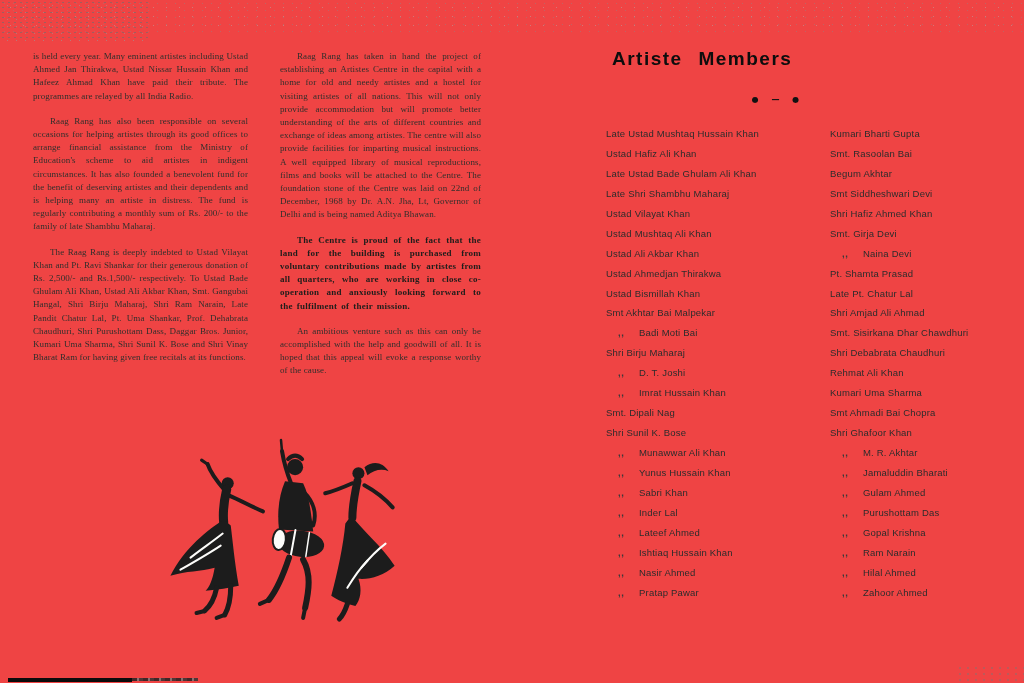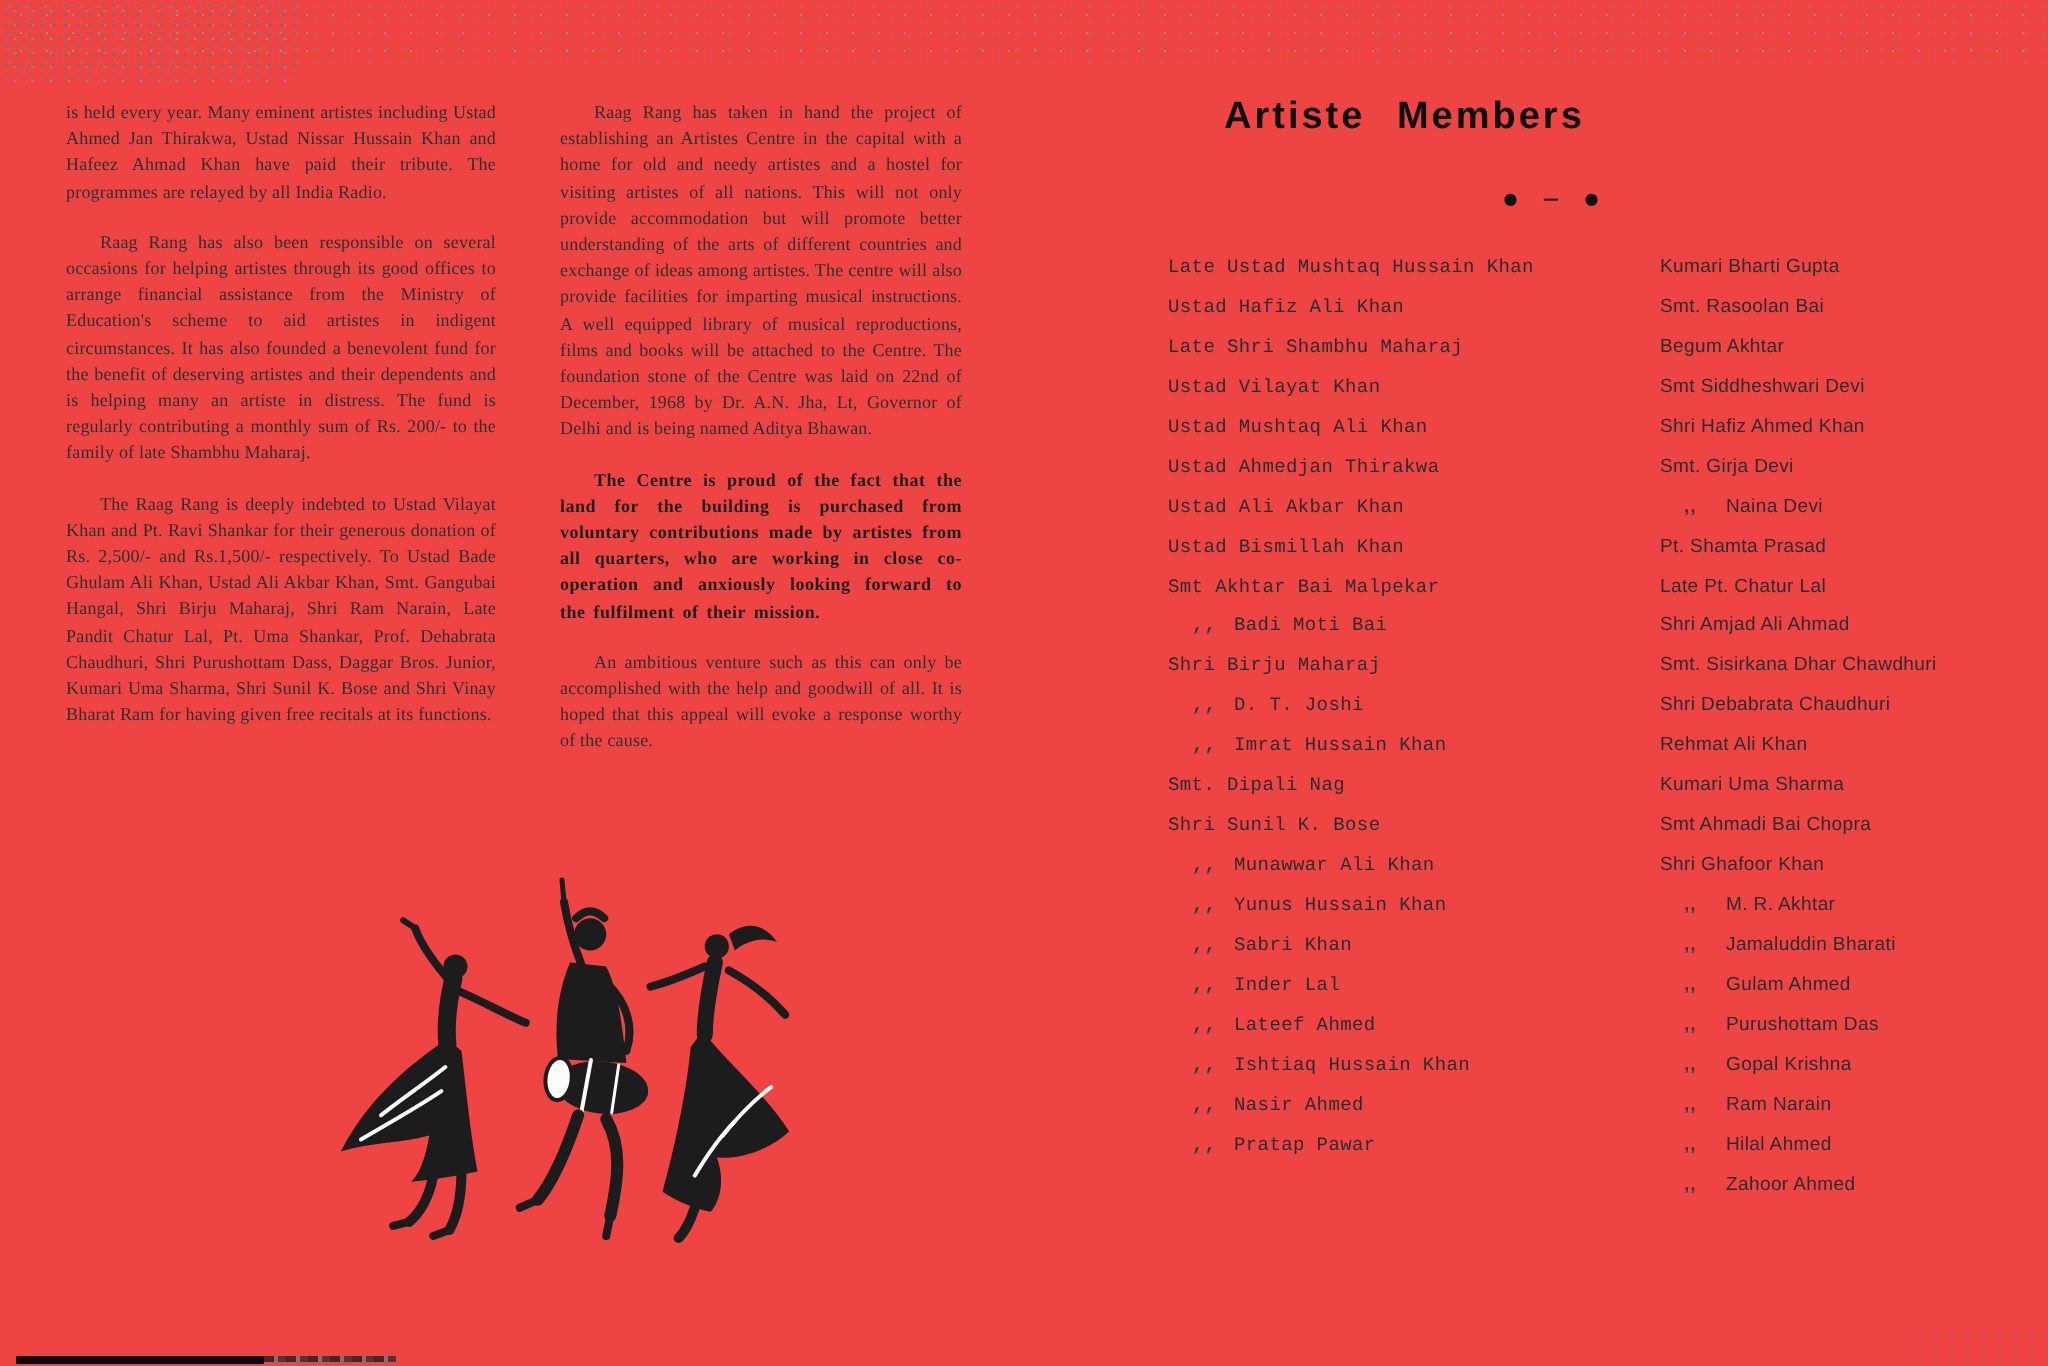--- a/index.html
+++ b/index.html
@@ -58,21 +58,21 @@
     position:absolute; left:612px; top:48px; width:332px; text-align:left;
     font-family:"Liberation Sans", sans-serif; font-weight:bold;
     font-size:19px; letter-spacing:1.5px; word-spacing:9px; color:#0d0d0d;
   }
   .rp-ornament{
     position:absolute; left:612px; top:95px; width:332px; text-align:center;
     font-family:"DejaVu Sans", sans-serif; font-size:8px; font-weight:bold;
     letter-spacing:5px; color:#111;
   }
   .rp-col{position:absolute; top:124px; font-family:"Liberation Sans", sans-serif;}
-  .rp-col1{left:584px;font-family:Liberation Mono, monospace;}
+  .rp-col1{left:606px;}
   .rp-col2{left:830px;}
   .name-row{display:flex; height:19.95px; line-height:19.95px; white-space:nowrap;
     font-size:9.5px; color:#2c2c2c; letter-spacing:.2px;}
   .ditto{width:21px; padding-left:12px; font-weight:bold; letter-spacing:.5px; color:#3a3a3a;}
 </style>
 </head>
 <body>
 
 <div class="scan">
 
@@ -144,33 +144,36 @@
   <div class="rp-ornament">● — ●</div>
 
   <div class="rp-col rp-col1">
       <div class="name-row">
         <span class="nm">Late Ustad Mushtaq Hussain Khan</span>
       </div>
       <div class="name-row">
         <span class="nm">Ustad Hafiz Ali Khan</span>
       </div>
       <div class="name-row">
+        <span class="nm">Late Ustad Bade Ghulam Ali Khan</span>
+      </div>
+      <div class="name-row">
         <span class="nm">Late Shri Shambhu Maharaj</span>
       </div>
       <div class="name-row">
         <span class="nm">Ustad Vilayat Khan</span>
       </div>
       <div class="name-row">
         <span class="nm">Ustad Mushtaq Ali Khan</span>
       </div>
       <div class="name-row">
+        <span class="nm">Ustad Ali Akbar Khan</span>
+      </div>
+      <div class="name-row">
         <span class="nm">Ustad Ahmedjan Thirakwa</span>
-      </div>
-      <div class="name-row">
-        <span class="nm">Ustad Ali Akbar Khan</span>
       </div>
       <div class="name-row">
         <span class="nm">Ustad Bismillah Khan</span>
       </div>
       <div class="name-row">
         <span class="nm">Smt  Akhtar Bai Malpekar</span>
       </div>
       <div class="name-row">
         <span class="ditto">,,</span>
         <span class="nm">Badi Moti Bai</span>

